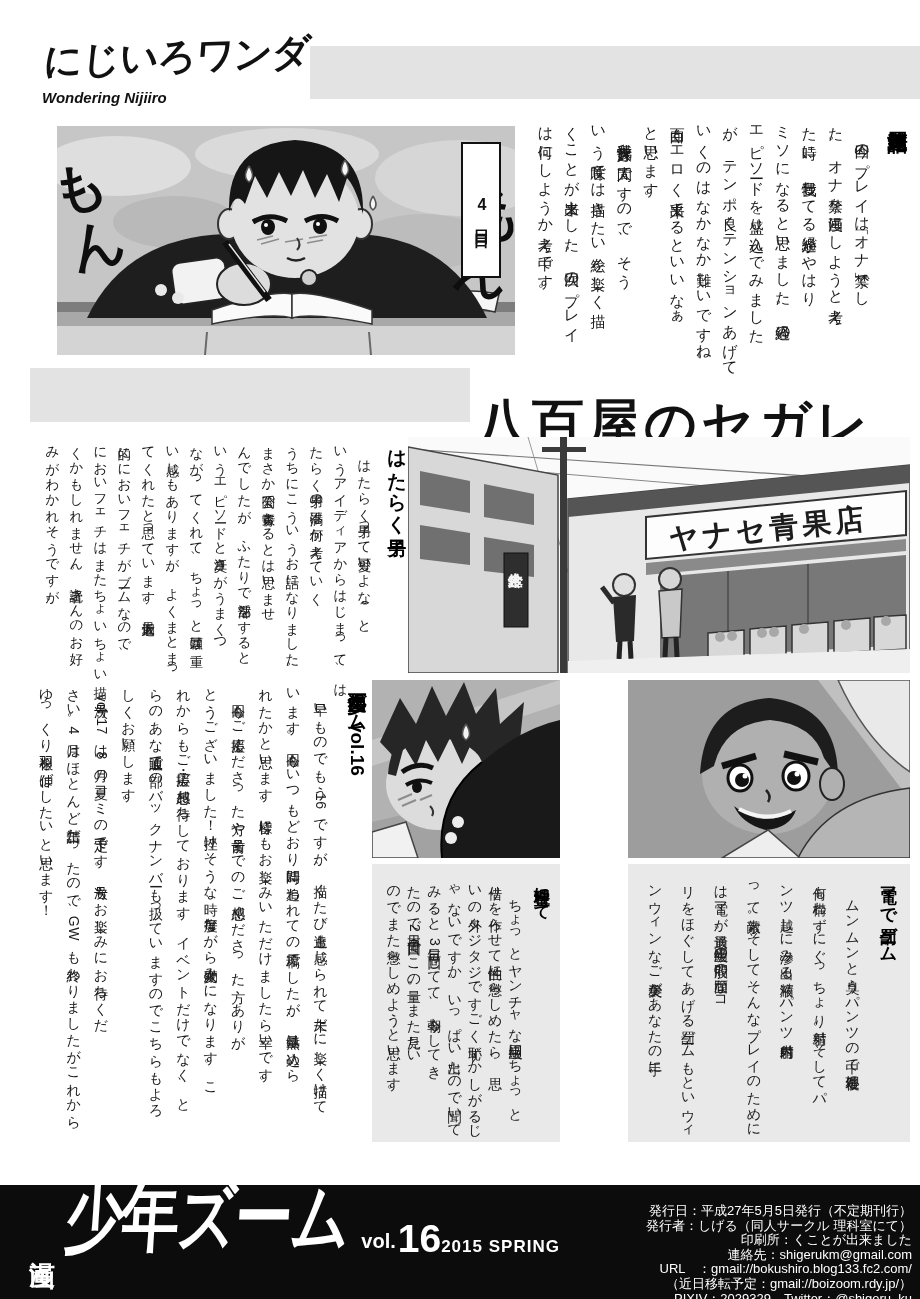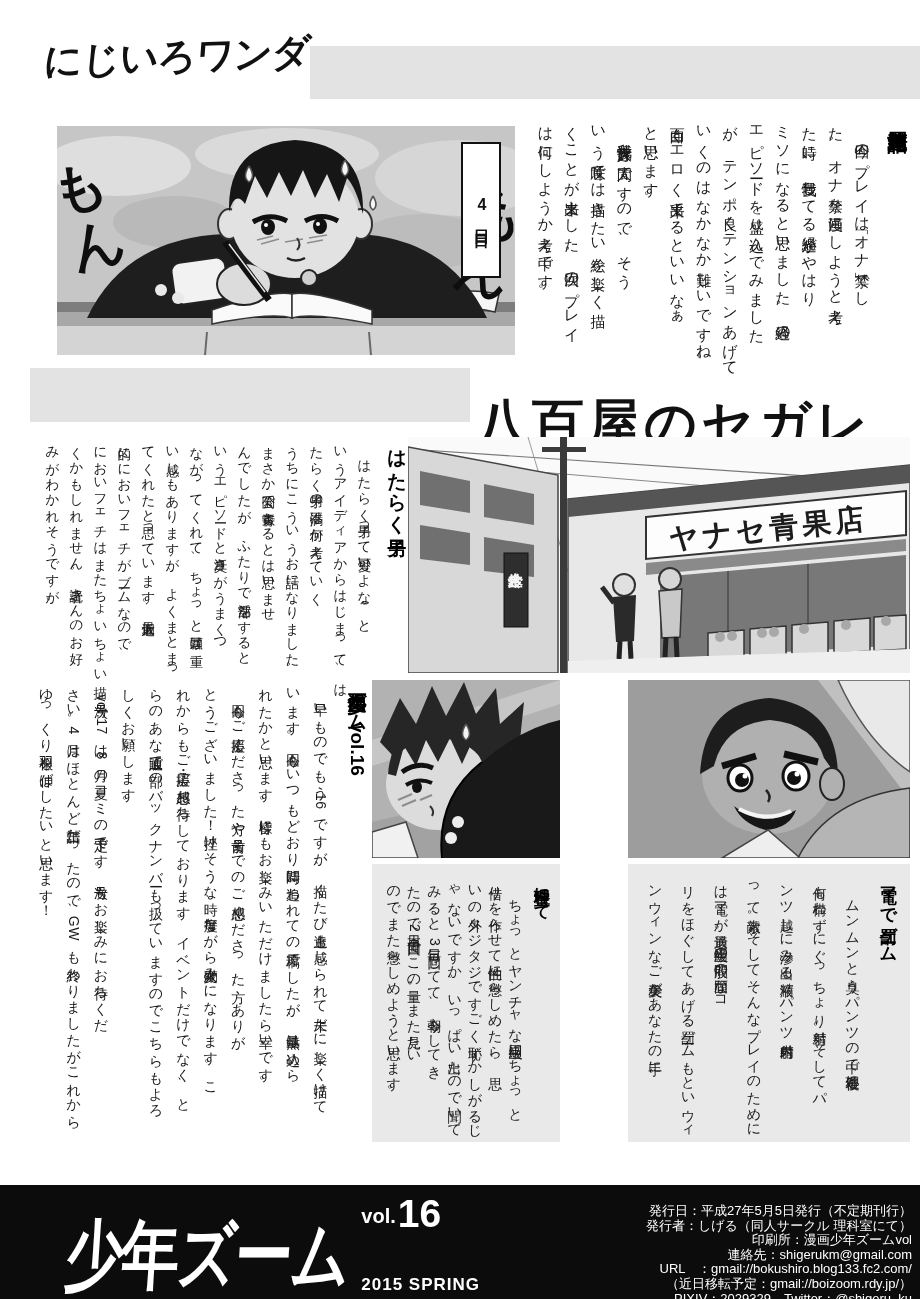--- a/index.html
+++ b/index.html
@@ -59,35 +59,36 @@
              font-size:16px;font-weight:bold;letter-spacing:4px;display:flex;
              align-items:center;justify-content:center;color:#111;}
 
   
   .footer{position:absolute;left:0;top:1185px;width:920px;height:114px;}
   .f-logo{position:absolute;left:28px;top:12px;display:flex;align-items:flex-end;}
   .f-manga{writing-mode:vertical-rl;text-orientation:upright;font-size:26px;font-weight:900;
            letter-spacing:4px;line-height:1.1;margin-right:6px;margin-bottom:6px;}
   .f-main{font-size:58px;font-weight:900;letter-spacing:-2px;line-height:1;
           transform:scaleY(1.3) skewX(-5deg);transform-origin:left bottom;margin-right:16px;white-space:nowrap;}
-  .f-volwrap{display:flex;flex-direction:column;align-items:flex-start;line-height:1;gap:42px;}
+  .f-volwrap{display:flex;flex-direction:row;align-items:flex-end;line-height:1;}
   .f-volrow{display:flex;align-items:flex-end;}
   .f-vol-label{font-size:20px;font-weight:900;margin-right:2px;margin-bottom:4px;}
   .f-vol-num{font-size:39px;font-weight:900;line-height:0.85;}
   .f-season{font-size:17px;font-weight:900;letter-spacing:1px;margin-top:4px;}
   .f-colophon{position:absolute;right:8px;top:19px;text-align:right;
               font-size:13px;line-height:14.6px;white-space:pre;}
 </style>
 </head>
 <body>
 
 <div class="page" style="background: rgb(255, 255, 255);">
 
   <div class="logo">
     <div class="logo-title">にじいろワンダー</div>
+    <div class="logo-sub">Wondering Nijiiro</div>
   </div>
   <div class="header-bar" style="background: rgb(227, 227, 227);"></div>
 
   <div class="panel top-panel">
     <svg viewBox="0 0 458 229">
       <rect width="458" height="229" fill="#c6c6c6"></rect>
       <ellipse cx="60" cy="40" rx="74" ry="30" fill="#dedede"></ellipse>
       <ellipse cx="402" cy="52" rx="84" ry="38" fill="#d6d6d6"></ellipse>
       <ellipse cx="230" cy="28" rx="92" ry="26" fill="#dadada"></ellipse>
       <ellipse cx="118" cy="96" rx="62" ry="26" fill="#b9b9b9"></ellipse>
@@ -273,16 +274,16 @@
       <div class="f-manga">漫画</div>
       <div class="f-main">少年ズーム</div>
       <div class="f-volwrap">
         <div class="f-volrow">
           <span class="f-vol-label">vol.</span>
           <span class="f-vol-num">16</span>
         </div>
         <div class="f-season">2015 SPRING</div>
       </div>
     </div>
-    <div class="f-colophon"><div class="f-line">発行日：平成27年5月5日発行（不定期刊行）</div><div class="f-line">発行者：しげる（同人サークル 理科室にて）</div><div class="f-line">印刷所：漫画少年ズームvol</div><div class="f-line">連絡先：shigerukm@gmail.com</div><div class="f-line">URL　：gmail://bokushiro.blog133.fc2.com/</div><div class="f-line">（近日移転予定：gmail://boizoom.rdy.jp/）</div><div class="f-line">PIXIV：2029329　Twitter：@shigeru_ku</div></div>
+    <div class="f-colophon"><div class="f-line">発行日：平成27年5月5日発行（不定期刊行）</div><div class="f-line">発行者：しげる（同人サークル 理科室にて）</div><div class="f-line">印刷所：くことが出来ました</div><div class="f-line">連絡先：shigerukm@gmail.com</div><div class="f-line">URL　：gmail://bokushiro.blog133.fc2.com/</div><div class="f-line">（近日移転予定：gmail://boizoom.rdy.jp/）</div><div class="f-line">PIXIV：2029329　Twitter：@shigeru_ku</div></div>
   </div>
 
 </div>
 
 </body></html>

